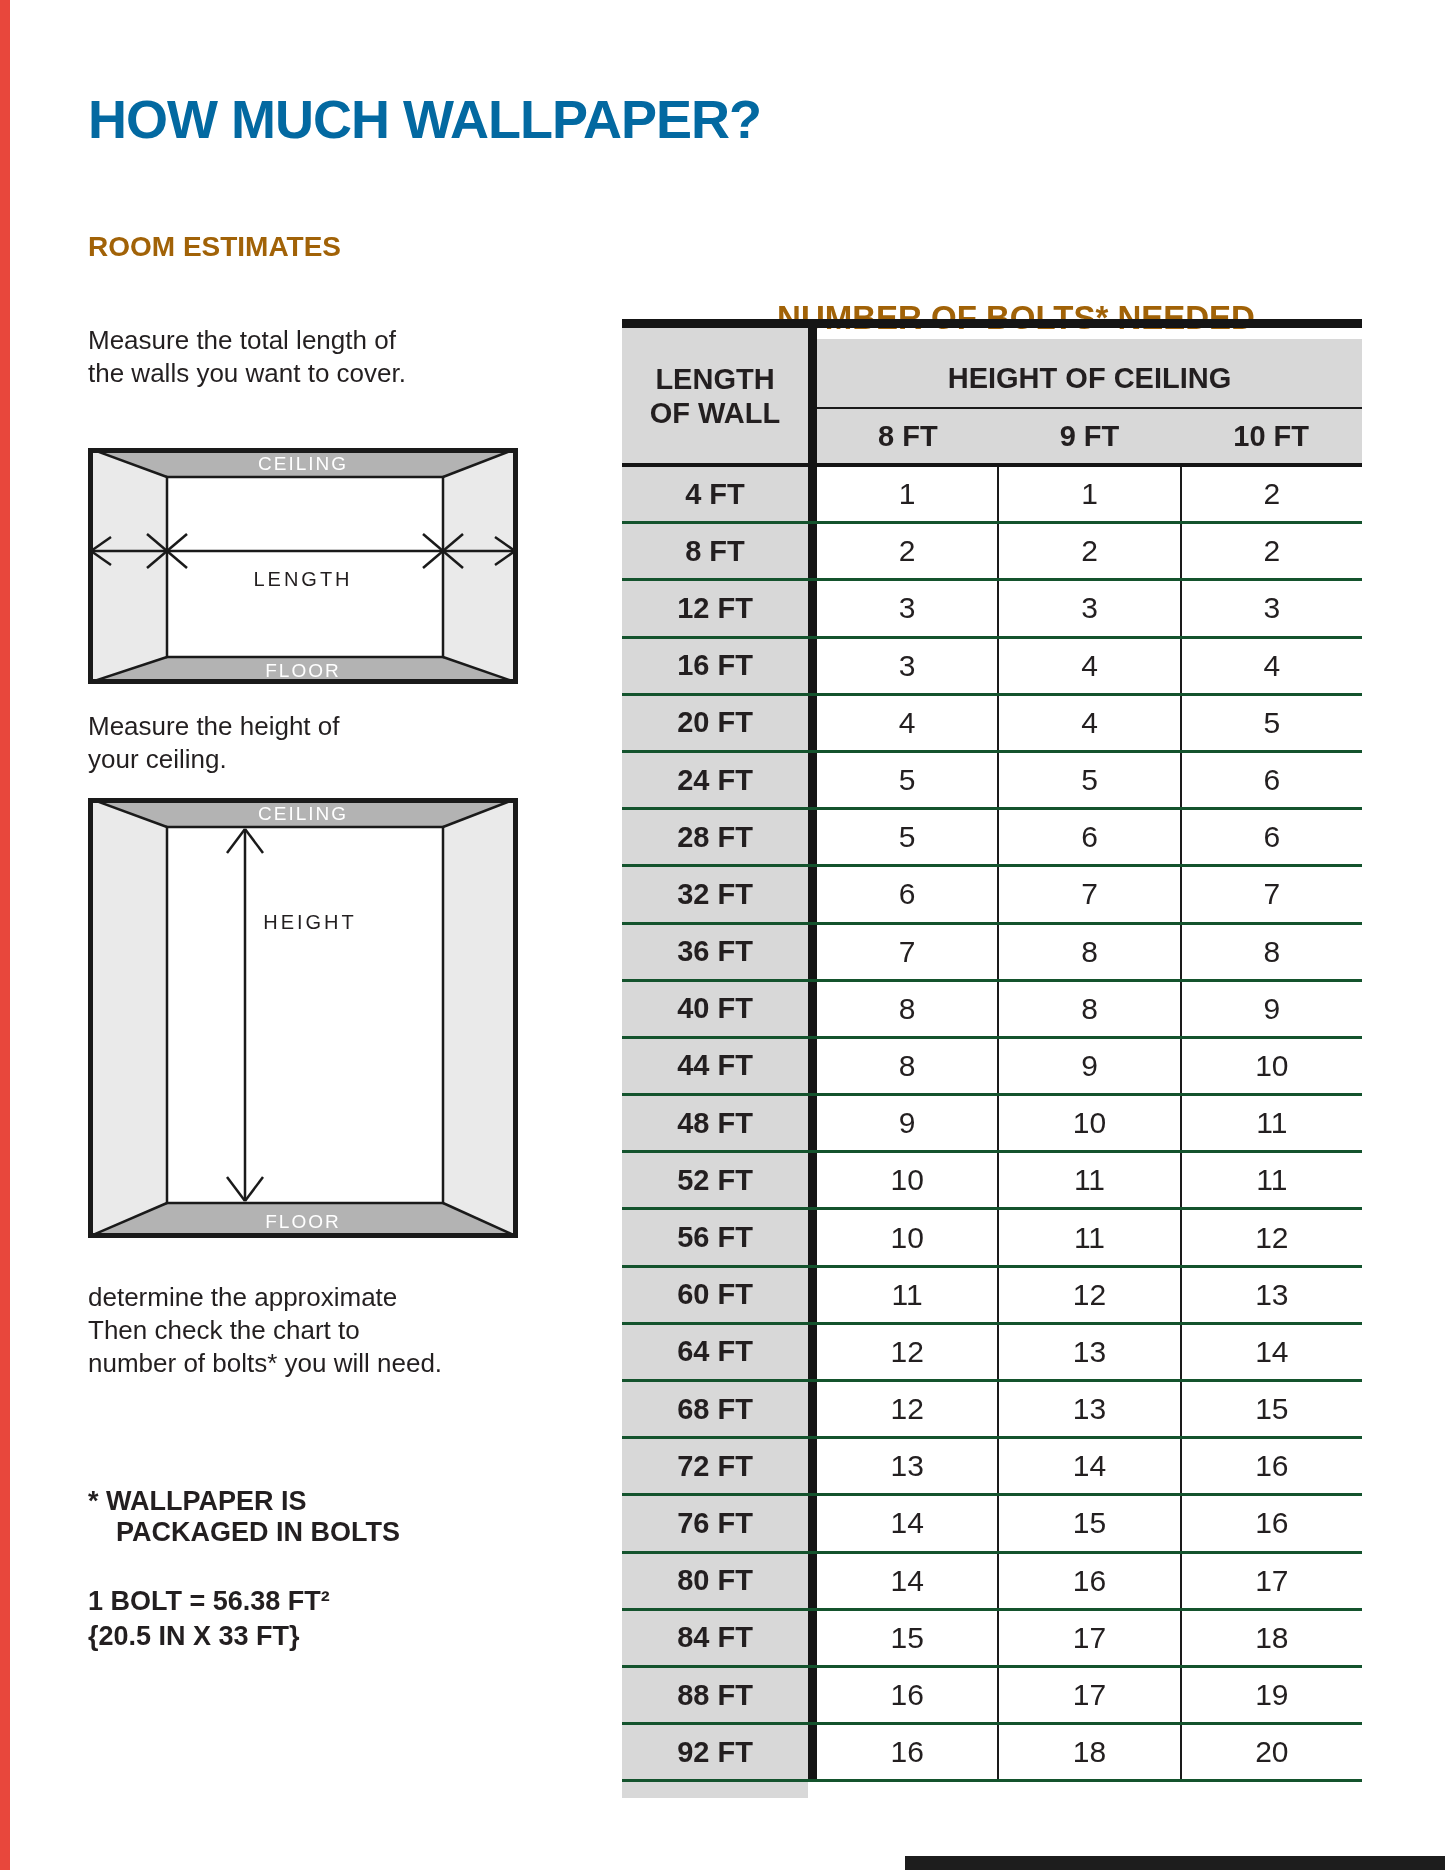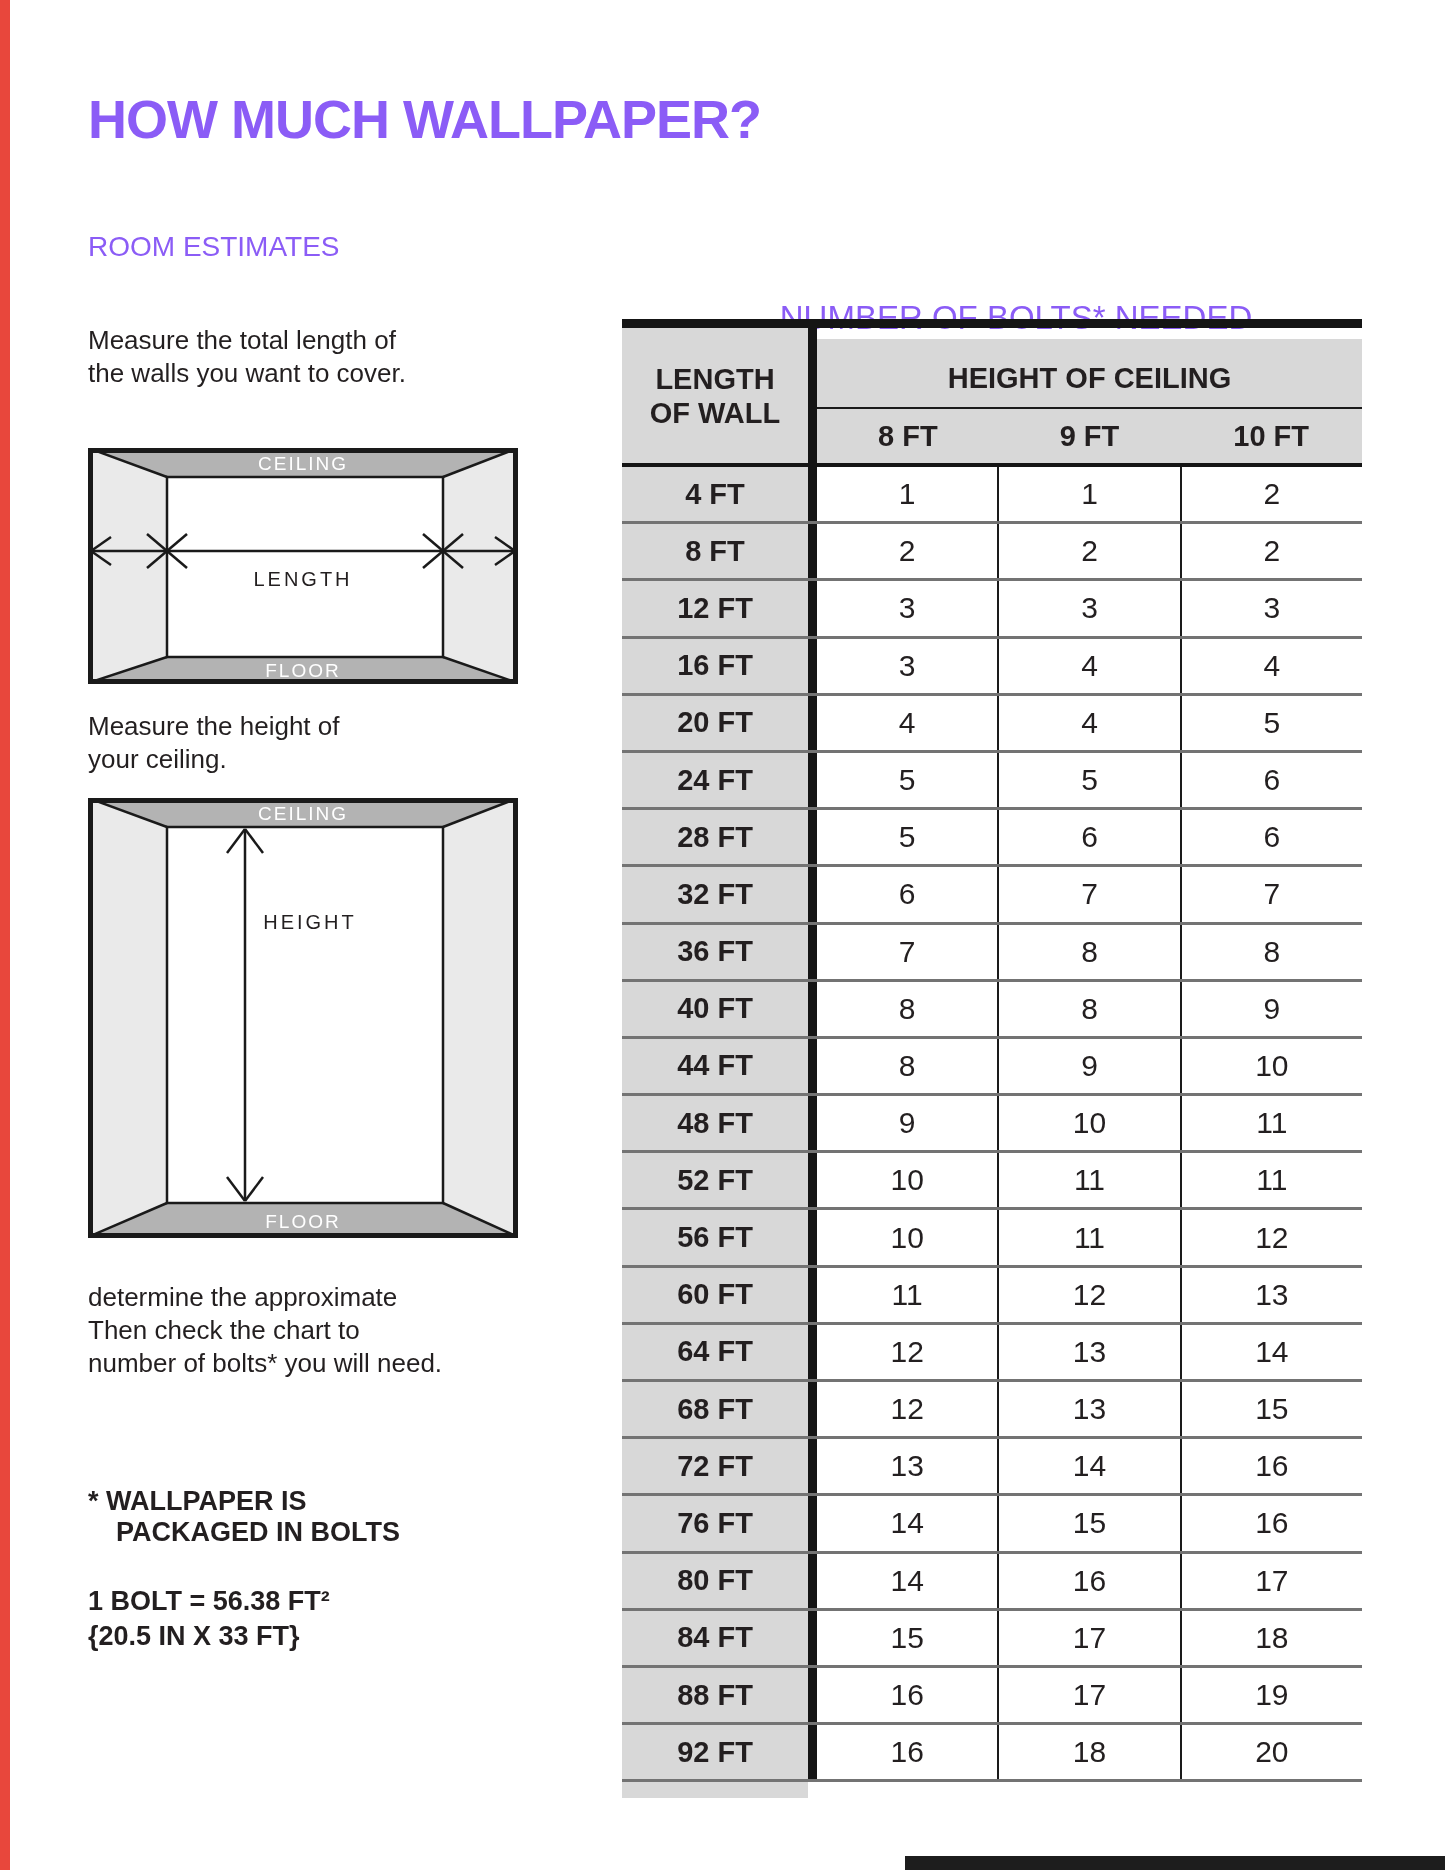--- a/index.html
+++ b/index.html
@@ -7,22 +7,22 @@
     position:relative; width:1445px; height:1870px; background:#ffffff;
     font-family:"Liberation Sans", sans-serif; color:#231f20; overflow:hidden;
   }
   .abs { position:absolute; }
 
   
   .red-stripe { left:0; top:0; width:10px; height:1870px; background:#e8473c; }
   .bottom-bar { left:905px; top:1856px; width:540px; height:14px; background:#1d1d1d; }
 
   
-  .title { left:88px; top:52px; font-size:54px; font-weight:bold; letter-spacing:-1px; color:#8b5cf6; white-space:nowrap; }
-  .blue-sub { font-size:28px; font-weight:normal; color:#8b5cf6; white-space:nowrap; }
+  .title { left:88px; top:52px; font-size:54px; font-weight:bold; letter-spacing:-1px; color:#0369a1; white-space:nowrap; }
+  .blue-sub { font-size:28px; font-weight:bold; color:#a16207; white-space:nowrap; }
   .room-estimates { left:88px; top:208px; }
   .bolts-heading { left:646px; top:272px; width:740px; text-align:center; font-size:33px; }
 
   
   .para { left:88px; font-size:26px; line-height:33px; color:#231f20; }
   .para1 { top:324px; }
   .para2 { top:710px; }
   .para3 { top:1281px; }
   .note  { left:88px; top:1486px; font-size:27px; line-height:31px; font-weight:bold; }
   .note .indent { padding-left:28px; }
@@ -50,21 +50,21 @@
   }
   .hdr-hoc-line { position:absolute; left:195px; top:88px; width:545px; height:2px; background:#1a1a1a; }
   .hdr-sub {
     position:absolute; left:195px; top:90px; width:545px; height:54px; background:#d8d8d8;
     display:grid; grid-template-columns:repeat(3,1fr);
     font-size:29px; font-weight:bold;
   }
   .hdr-sub > div { display:flex; align-items:center; justify-content:center; }
   .hdr-bottom-line { position:absolute; left:0; top:144px; width:740px; height:4px; background:#151515; }
   .rows { position:absolute; left:0; top:148px; width:740px; }
-  .t-row { display:grid; grid-template-columns:186px 9px 1fr 2px 1fr 2px 1fr; height:54.2px; border-bottom:3px solid #737373; }
+  .t-row { display:grid; grid-template-columns:186px 9px 1fr 2px 1fr 2px 1fr; height:54.2px; border-bottom:3px solid #14532d; }
   .t-label { background:#d8d8d8; display:flex; align-items:center; justify-content:center; font-size:29px; font-weight:bold; }
   .t-div   { background:#151515; }
   .t-vline { background:#1a1a1a; }
   .t-cell  { background:#ffffff; display:flex; align-items:center; justify-content:center; font-size:30px; }
   .gray-stub { position:absolute; left:0; top:1463px; width:186px; height:16px; background:#d8d8d8; }
 </style>
 </head>
 <body>
 
 <div class="page">

